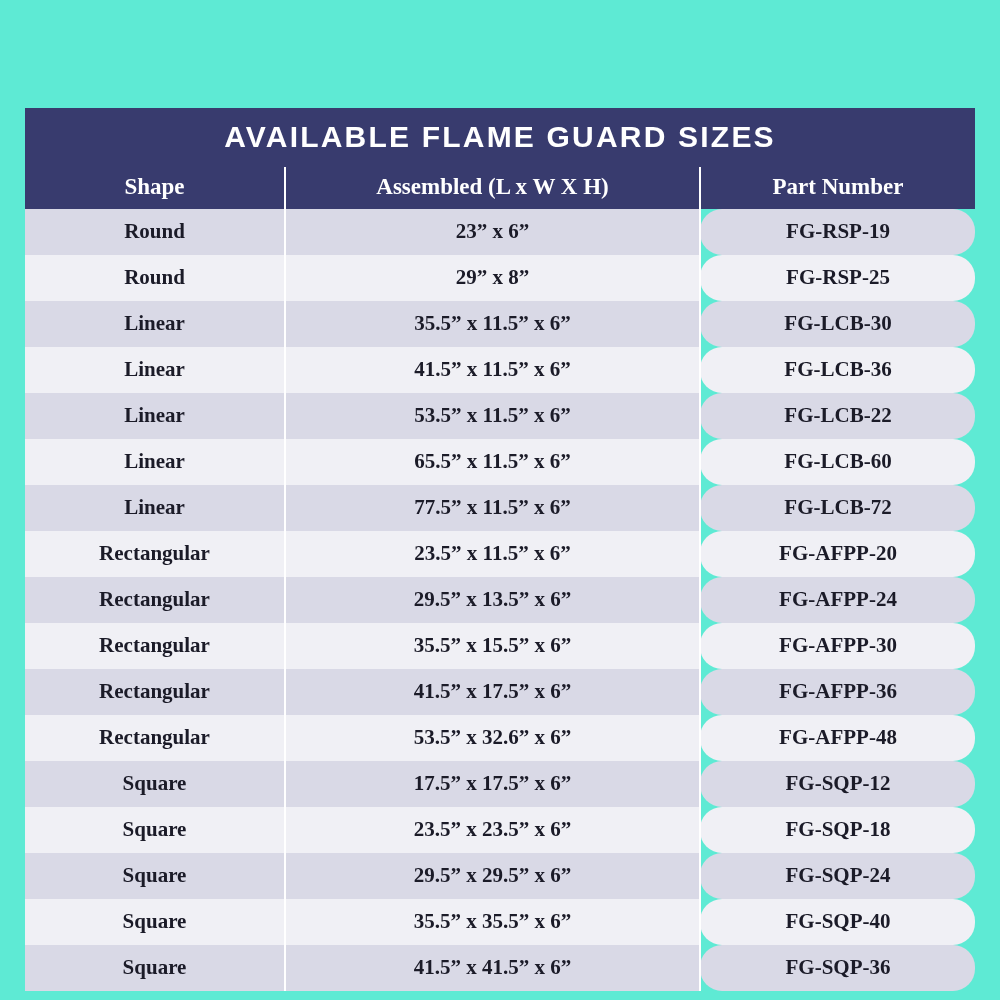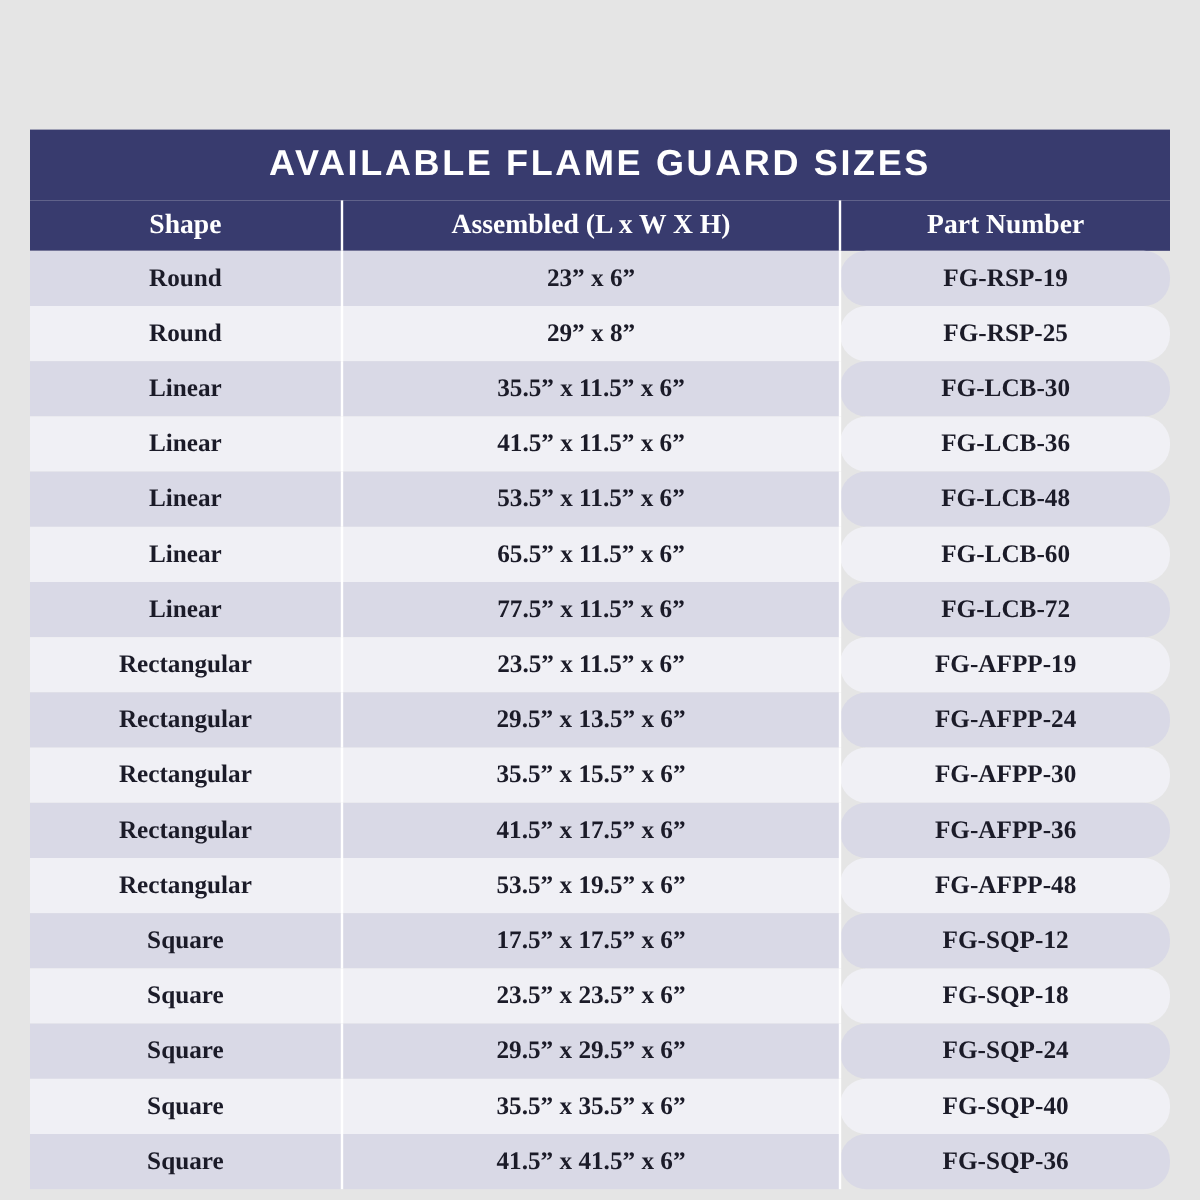--- a/index.html
+++ b/index.html
@@ -8,21 +8,21 @@
     width: 1000px;
     height: 1000px;
     background: #ffffff;
     font-family: "Liberation Sans", sans-serif;
   }
 
   .page {
     width: 1000px;
     height: 1000px;
     position: relative;
-    background: #e5e5e5;
+    background: #5eead4;
     box-sizing: border-box;
   }
 
   .table-wrap {
     position: absolute;
     left: 25px;
     top: 108px;
     width: 950px;
   }
 
@@ -113,55 +113,55 @@
           <td class="cell">FG-LCB-30</td>
         </tr>
         <tr class="even">
           <td class="cell">Linear</td>
           <td class="cell">41.5” x 11.5” x 6”</td>
           <td class="cell">FG-LCB-36</td>
         </tr>
         <tr class="odd">
           <td class="cell">Linear</td>
           <td class="cell">53.5” x 11.5” x 6”</td>
-          <td class="cell">FG-LCB-48</td>
+          <td class="cell">FG-LCB-22</td>
         </tr>
         <tr class="even">
           <td class="cell">Linear</td>
           <td class="cell">65.5” x 11.5” x 6”</td>
           <td class="cell">FG-LCB-60</td>
         </tr>
         <tr class="odd">
           <td class="cell">Linear</td>
           <td class="cell">77.5” x 11.5” x 6”</td>
           <td class="cell">FG-LCB-72</td>
         </tr>
         <tr class="even">
           <td class="cell">Rectangular</td>
           <td class="cell">23.5” x 11.5” x 6”</td>
-          <td class="cell">FG-AFPP-19</td>
+          <td class="cell">FG-AFPP-20</td>
         </tr>
         <tr class="odd">
           <td class="cell">Rectangular</td>
           <td class="cell">29.5” x 13.5” x 6”</td>
           <td class="cell">FG-AFPP-24</td>
         </tr>
         <tr class="even">
           <td class="cell">Rectangular</td>
           <td class="cell">35.5” x 15.5” x 6”</td>
           <td class="cell">FG-AFPP-30</td>
         </tr>
         <tr class="odd">
           <td class="cell">Rectangular</td>
           <td class="cell">41.5” x 17.5” x 6”</td>
           <td class="cell">FG-AFPP-36</td>
         </tr>
         <tr class="even">
           <td class="cell">Rectangular</td>
-          <td class="cell">53.5” x 19.5” x 6”</td>
+          <td class="cell">53.5” x 32.6” x 6”</td>
           <td class="cell">FG-AFPP-48</td>
         </tr>
         <tr class="odd">
           <td class="cell">Square</td>
           <td class="cell">17.5” x 17.5” x 6”</td>
           <td class="cell">FG-SQP-12</td>
         </tr>
         <tr class="even">
           <td class="cell">Square</td>
           <td class="cell">23.5” x 23.5” x 6”</td>

